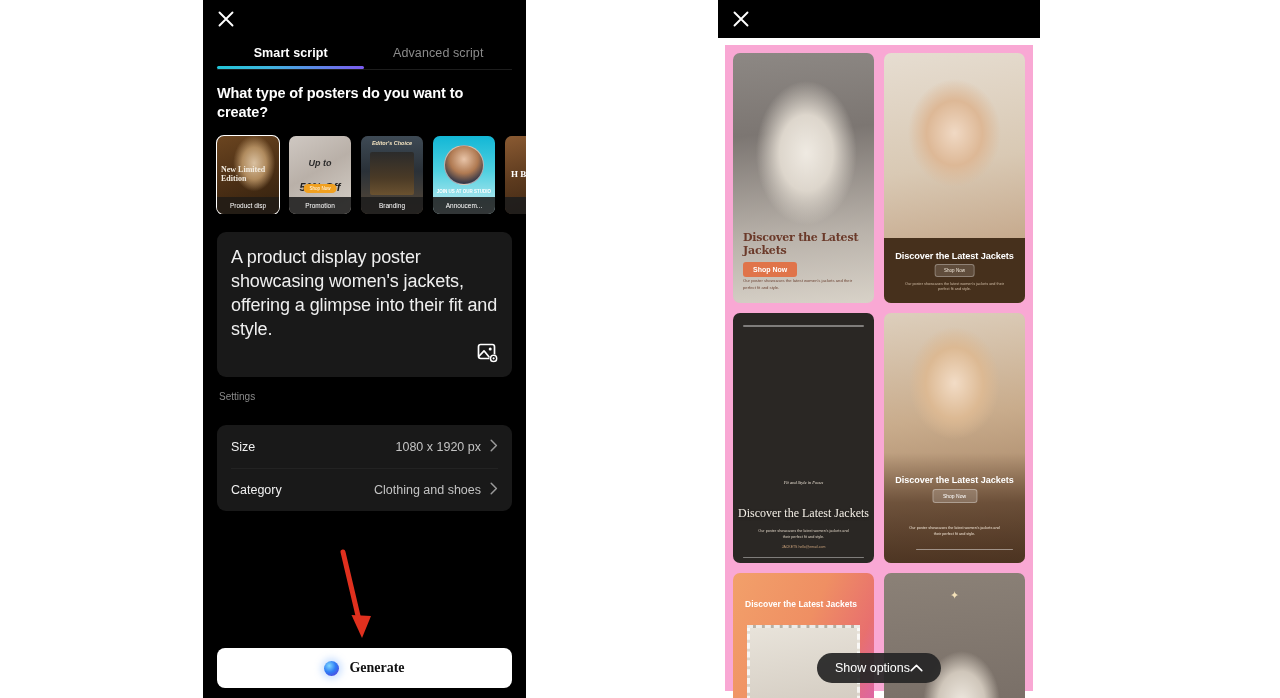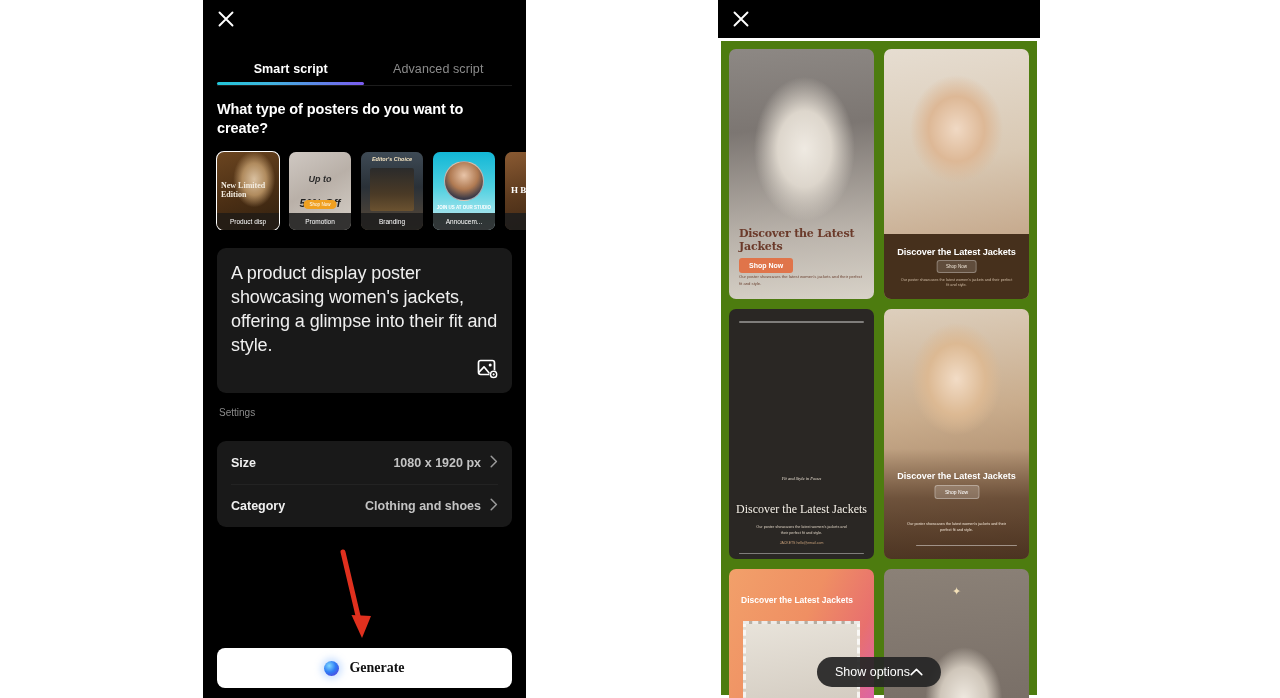--- a/index.html
+++ b/index.html
@@ -17,21 +17,21 @@
     background: #000000; overflow: hidden;
   }
   .close-bar { height: 38px; position: relative; }
   .close-x {
     position: absolute; left: 10px; top: 6px; width: 26px; height: 26px;
     display: flex; align-items: center; justify-content: center;
   }
   .close-x svg { display: block; }
 
   .tabs {
-    display: flex; margin-top: 18px; padding: 0 14px;
+    display: flex; margin-top: 2px; padding: 0 14px;
     position: relative;
   }
   .tab {
     flex: 1; text-align: center; font-size: 12.5px; padding: 6px 0 9px;
     color: #8b8b8b; letter-spacing: .1px;
   }
   .tab.active { color: #ffffff; font-weight: bold; }
   .tab-underline {
     position: absolute; left: 14px; bottom: 0; width: 147px; height: 3px;
     border-radius: 2px;
@@ -142,21 +142,20 @@
 
   .settings-label {
     color: #8b8b8b; font-size: 10px; padding: 14px 16px 23px;
   }
   .settings-card {
     margin: 0 14px; background: #191919; border-radius: 9px; overflow: hidden;
   }
   .setting-row {
     display: flex; align-items: center; height: 43px; padding: 0 14px;
     position: relative;
-    font-weight: bold;
   }
   .setting-row + .setting-row::before {
     content: ""; position: absolute; left: 14px; right: 14px; top: 0;
     height: 1px; background: #232323;
   }
   .setting-key { color: #f0f0f0; font-size: 12.5px; }
   .setting-val {
     margin-left: auto; color: #c3c3c3; font-size: 12.5px; padding-right: 9px;
   }
   .chev { color: #9a9a9a; font-size: 13px; line-height: 1; }
@@ -178,21 +177,21 @@
   .gen-label { color: #111; font-size: 14px; font-weight: bold; }
 
   
   .right-panel {
     position: absolute; left: 718px; top: 0; width: 322px; height: 698px;
     background: #000; overflow: hidden;
   }
   .rp-header { height: 38px; position: relative; background: #000; }
   .red-frame {
     position: absolute; left: 0; top: 38px; width: 322px; height: 660px;
-    border: 3px solid #ffffff; background: #4d7c0f;
+    border: 7px solid #ffffff; background: #f9a8d4;
   }
   .poster-grid {
     position: absolute; left: 8px; top: 8px; right: 8px; bottom: 0;
     display: grid; grid-template-columns: 1fr 1fr; gap: 10px;
     align-content: start;
   }
   .poster {
     height: 250px; border-radius: 7px; overflow: hidden; position: relative;
     background: #2a2724;
   }

